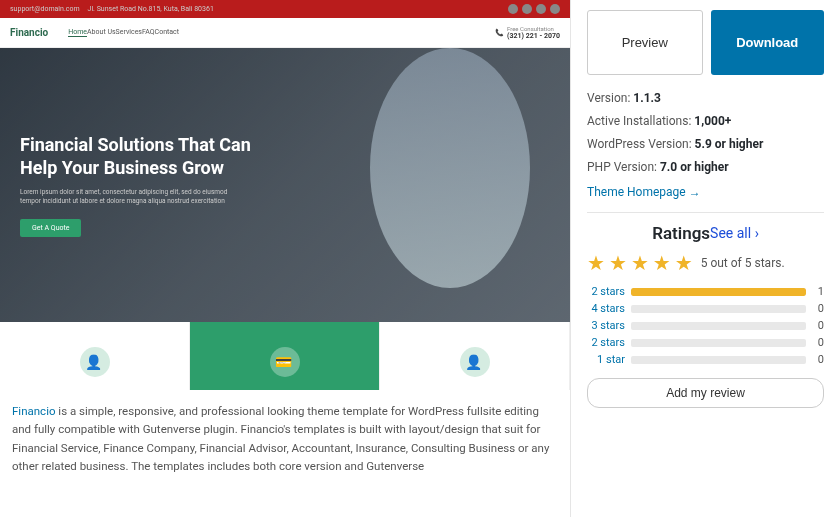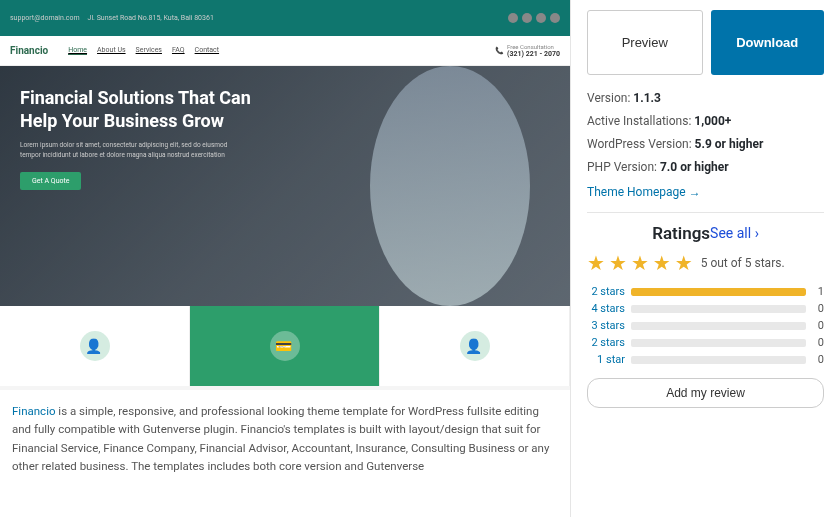--- a/index.html
+++ b/index.html
@@ -32,25 +32,25 @@
 
     
     .fake-site {
       width: 100%;
       height: 100%;
       background: #f5f5f5;
       position: relative;
     }
 
     .fake-topbar {
-      background: #0f766e;
+      background: #b91c1c;
       height: 18px;
       display: flex;
       align-items: center;
-      padding: 18px 10px;
+      padding: 0 10px;
       gap: 8px;
     }
     .fake-topbar-text {
       color: #ccc;
       font-size: 7px;
     }
     .fake-topbar-icons {
       margin-left: auto;
       display: flex;
       gap: 4px;
@@ -71,22 +71,20 @@
       border-bottom: 1px solid #eee;
     }
     .fake-logo {
       font-size: 10px;
       font-weight: bold;
       color: #2d6a4f;
       margin-right: 20px;
     }
     .fake-nav-links {
       display: flex;
-      gap: 10px;
-      text-decoration: underline;
     }
     .fake-nav-link {
       font-size: 7px;
       color: #555;
     }
     .fake-nav-link.active {
       color: #2d6a4f;
       border-bottom: 1px solid #2d6a4f;
     }
     .fake-phone {
@@ -97,26 +95,26 @@
       align-items: center;
       gap: 3px;
     }
     .phone-icon {
       color: #2d6a4f;
     }
 
     
     .fake-hero {
       position: relative;
-      height: 240px;
+      height: 274px;
       background: linear-gradient(rgba(0,0,0,0.45), rgba(0,0,0,0.45)), 
                   linear-gradient(135deg, #556677 0%, #8899aa 50%, #aabbcc 100%);
       display: flex;
       flex-direction: column;
-      justify-content: flex-start;
+      justify-content: center;
       padding: 20px;
       overflow: hidden;
     }
 
     .hero-person {
       position: absolute;
       right: 30px;
       top: 0;
       bottom: 0;
       width: 180px;

